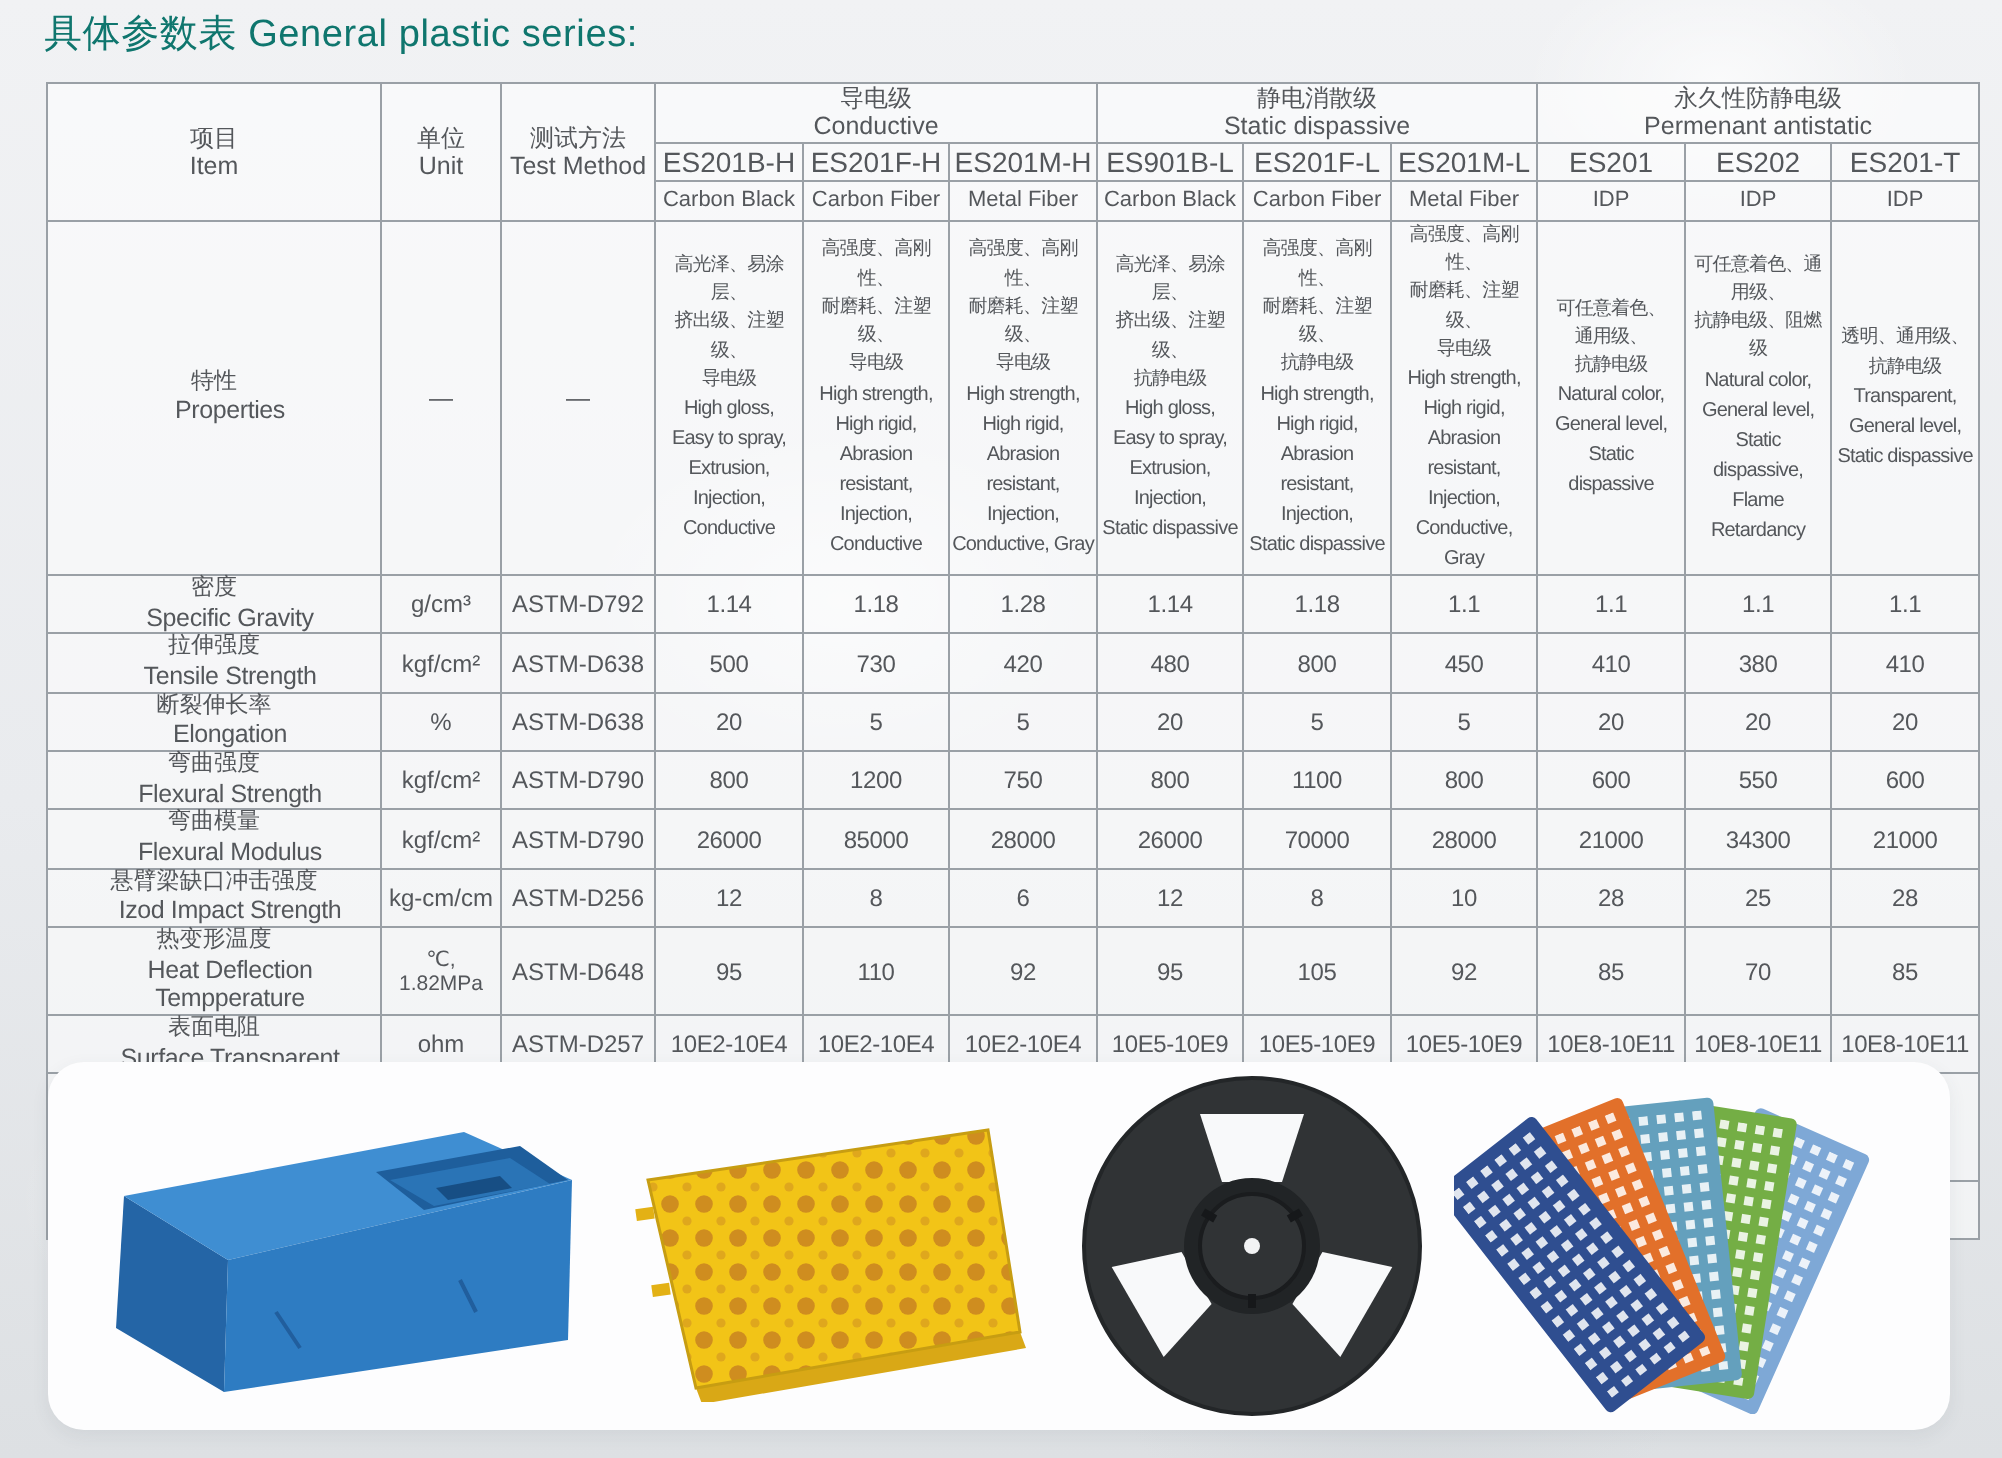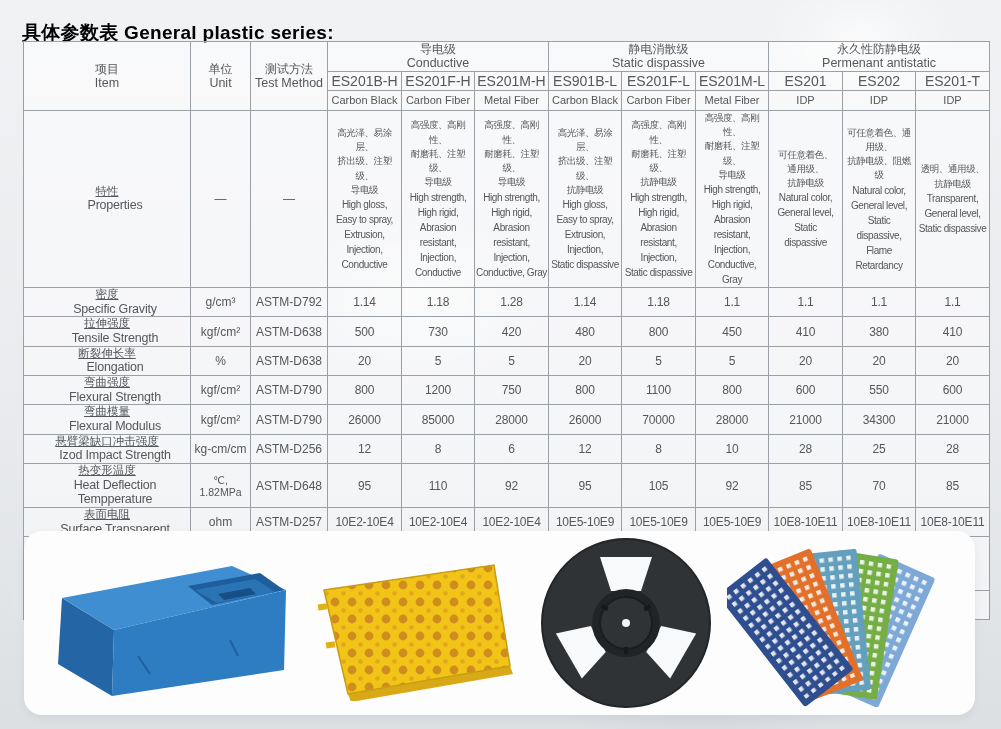--- a/index.html
+++ b/index.html
@@ -9,22 +9,22 @@
     color:#54575b;
     background:
       radial-gradient(140px 90px at 860px 40px, rgba(255,255,255,.65), rgba(255,255,255,0) 70%),
       radial-gradient(180px 120px at 420px 300px, rgba(255,255,255,.5), rgba(255,255,255,0) 70%),
       radial-gradient(160px 110px at 120px 600px, rgba(255,255,255,.4), rgba(255,255,255,0) 70%),
       radial-gradient(200px 130px at 700px 690px, rgba(210,214,218,.8), rgba(210,214,218,0) 70%),
       linear-gradient(180deg,#f1f2f4 0%,#e9ebee 55%,#dde0e3 100%);
     position:relative;
   }
   .page-title{
-    position:absolute; left:22px; top:20px;
-    font-size:19px; font-weight:bold; color:#000000; letter-spacing:.3px;
+    position:absolute; left:22px; top:4px;
+    font-size:19px; font-weight:normal; color:#0f766e; letter-spacing:.3px;
   }
   
   table.spec{
     position:absolute; left:23px; top:41px; width:967px;
     border-collapse:collapse; table-layout:fixed;
     background:rgba(255,255,255,.55);
   }
   .spec th,.spec td{
     border:1px solid #9aa0a6; text-align:center; vertical-align:middle;
     font-weight:normal; padding:0 1px; font-size:12px; color:#54575b;
@@ -37,21 +37,21 @@
   tr.r-mat th{ height:20px; font-size:11px; }
   tr.r-props td, tr.r-props th{ height:141px; }
   .props{
     font-size:10px; line-height:1.5; white-space:pre-line;
     letter-spacing:-.4px; vertical-align:middle;
   }
   .props .zh{ display:block; font-size:9.5px; }
   .props .en{ display:block; font-size:10px; }
   tr.r-data th, tr.r-data td{ height:27px; }
   tr.r-short th, tr.r-short td{ height:25px; }
-  .lbl .zh{ font-size:11.5px;text-decoration:underline; }
+  .lbl .zh{ font-size:11.5px; }
   .lbl .en{ font-size:12.5px; letter-spacing:-.2px;padding-left:16px; }
   .val{ font-size:11.5px; letter-spacing:-.2px; }
   .unit{ font-size:11.5px; }
   
   .panel{
     position:absolute; left:24px; top:531px; width:951px; height:184px;
     background:#fdfdfe; border-radius:18px;
     box-shadow:0 3px 9px rgba(70,80,90,.08);
     display:flex; align-items:center; justify-content:space-around;
     padding:4px 10px;

